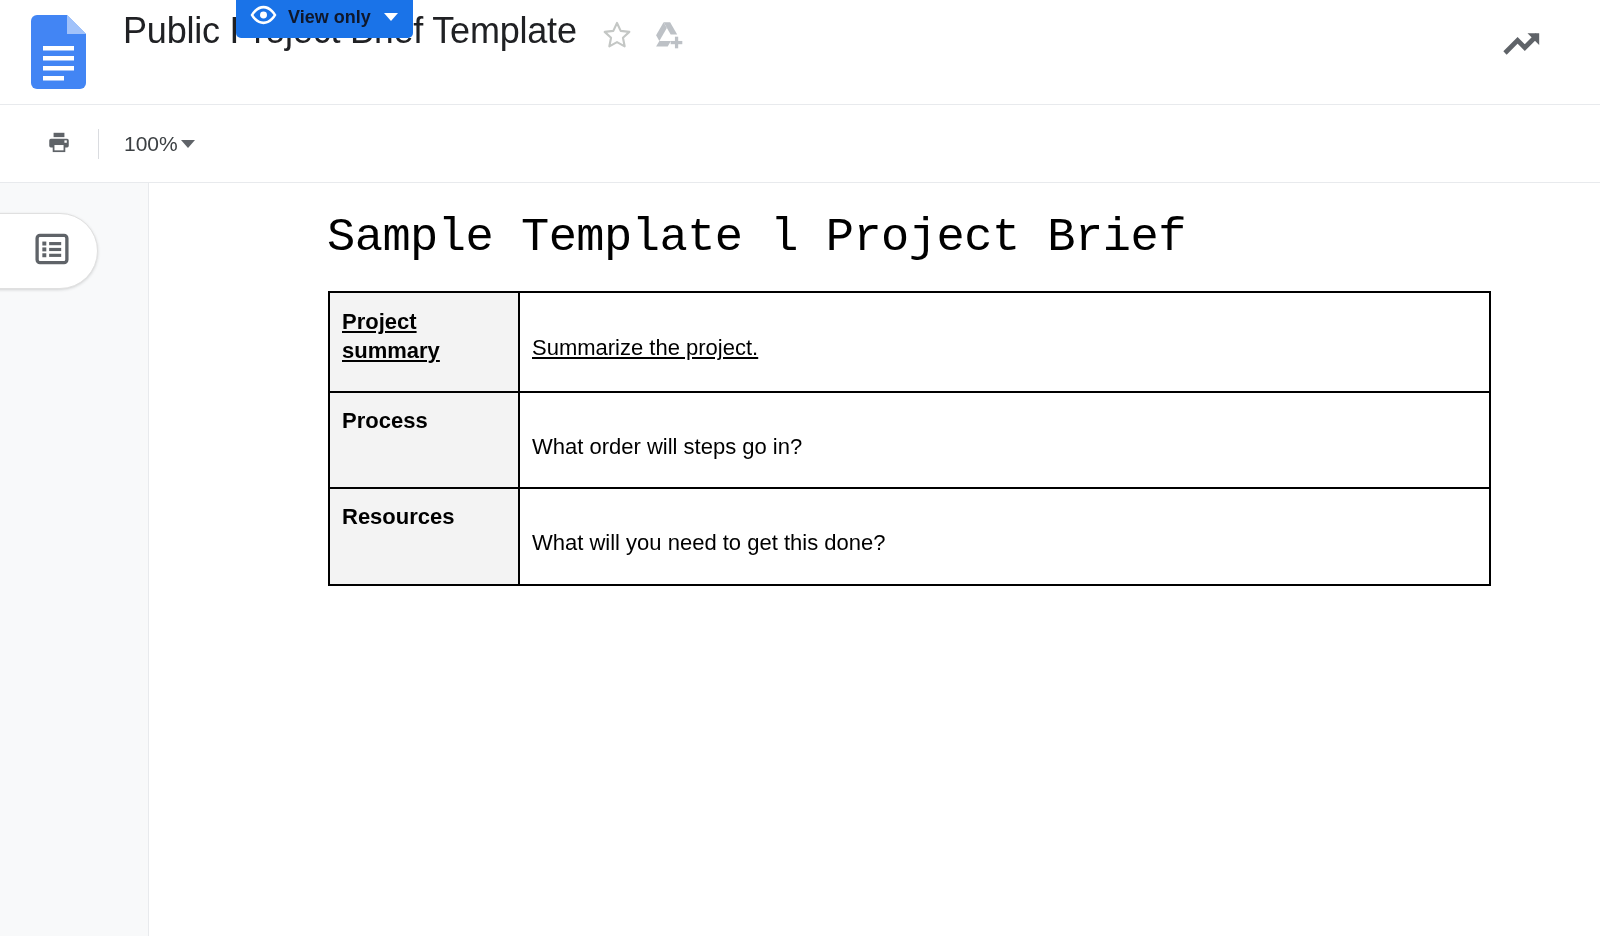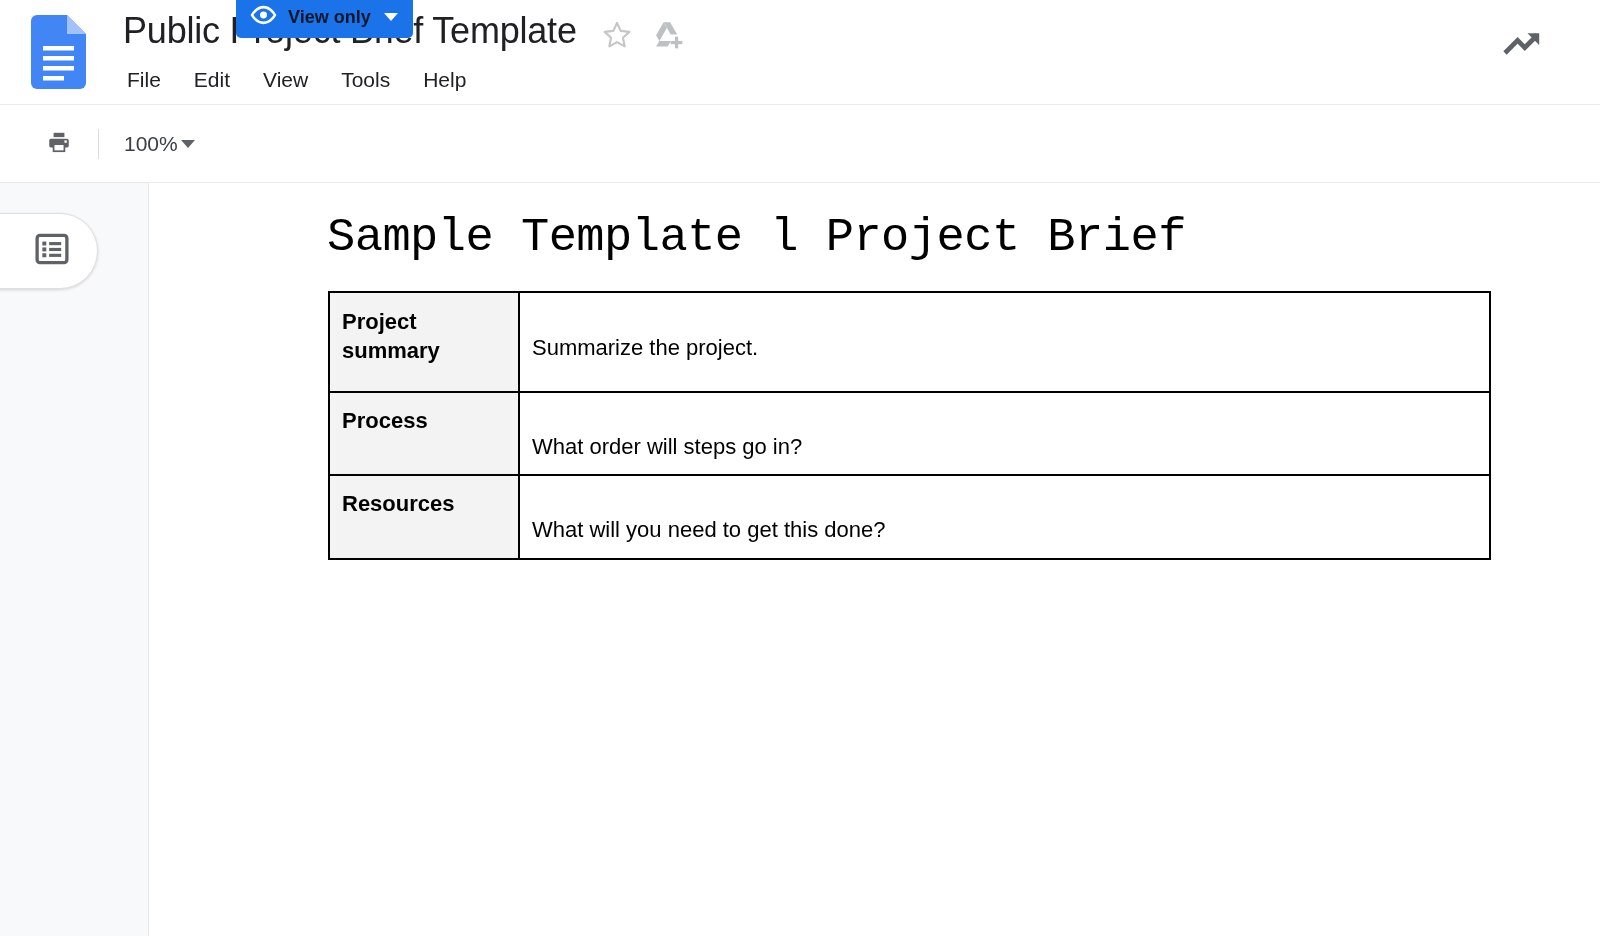--- a/index.html
+++ b/index.html
@@ -207,23 +207,23 @@
   }
   .cell-content {
     background: #ffffff;
     font-size: 22px;
     color: #000000;
     line-height: 1.33;
   }
   .cell-content.bold { font-weight: bold; }
   .cell-content p { margin-bottom: 30px; }
   .cell-content p:last-child { margin-bottom: 0; margin-top: 26px; }
-  .row-summary td { height: 100px; }
+  .row-summary td { height: 100px; text-decoration: underline; }
   .row-details td { height: 224px; }
-  .row-compact td { height: 62px; padding-top: 13px; padding-bottom: 13px; }
+  .row-compact td { height: 62px; padding-top: 13px; padding-bottom: 26px; }
 </style>
 </head>
 <body>
 
 <div class="header">
 
   <div class="docs-logo">
     <svg width="55" height="74" viewBox="0 0 55 74">
       <path d="M6 0 h30 l19 19 v49 a6 6 0 0 1 -6 6 H6 a6 6 0 0 1 -6 -6 V6 a6 6 0 0 1 6 -6 z" fill="#4285F4"></path>
       <path d="M36 0 l19 19 h-19 z" fill="#A1C2FA"></path>
@@ -245,27 +245,20 @@
   <div class="title-icon drive-icon">
     <svg width="34" height="34" viewBox="0 0 24 24">
       <path d="M9.6 3 h4.6 l5 8.6 h-4.6 z" fill="#bdc1c6"></path>
       <path d="M9.6 3 L4.3 12.2 l2.3 4 5.3 -9.2 z" fill="#bdc1c6"></path>
       <path d="M6.6 16.2 h8.2 l-2.3 4 h-8.2 z" fill="#bdc1c6"></path>
       <rect x="17.6" y="13.2" width="2.3" height="8.2" fill="#bdc1c6"></rect>
       <rect x="14.6" y="16.2" width="8.2" height="2.3" fill="#bdc1c6"></rect>
     </svg>
   </div>
 
-  <div class="menubar">
-    <div class="menu-item">File</div>
-    <div class="menu-item">Edit</div>
-    <div class="menu-item">View</div>
-    <div class="menu-item">Tools</div>
-    <div class="menu-item">Help</div>
-  </div>
 
   <div class="activity-icon">
     <svg width="44" height="36" viewBox="0 0 24 20">
       <path d="M2 15 L9 8 L13 12 L20 5" fill="none" stroke="#5f6368" stroke-width="2.6" stroke-linejoin="miter"></path>
       <path d="M14.5 4 H21 V10.5 z" fill="#5f6368"></path>
     </svg>
   </div>
 </div>
 
 <div class="toolbar">

